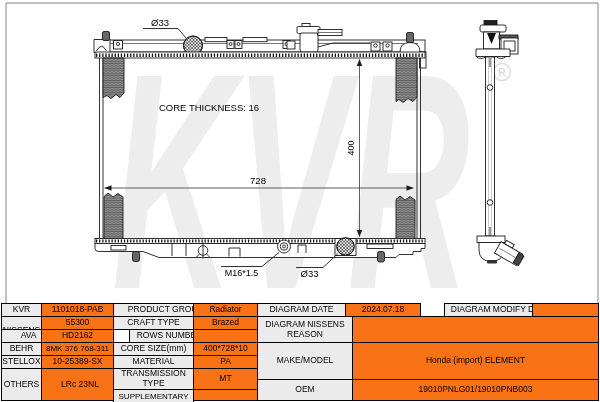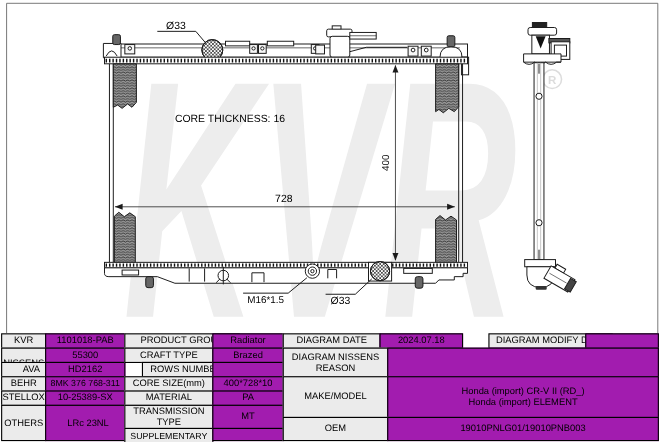--- a/index.html
+++ b/index.html
@@ -5,21 +5,21 @@
   html,body { margin:0; padding:0; background:#fff; }
   .stage {
     position:relative; width:600px; height:402px; background:#ffffff;
     overflow:hidden; font-family:"Liberation Sans", sans-serif; color:#000;
   }
   .drawing { position:absolute; left:0; top:0; }
   svg text { font-family:"Liberation Sans", sans-serif; }
   .cell {
     position:absolute; box-sizing:border-box; border:1px solid #000;
     display:flex; align-items:center; justify-content:center; text-align:center;
-    font-size:8.5px; line-height:1.15; background:#a21caf; padding:0 2px; overflow:hidden;
+    font-size:8.5px; line-height:1.15; background:#f97316; padding:0 2px; overflow:hidden;
   }
   .cell.lbl { background:#ebebeb; }
   .cell.multi { flex-direction:column; }
 </style>
 </head>
 <body>
 
 <div class="stage">
 
   <svg class="drawing" width="600" height="303" viewBox="0 0 600 303">
@@ -247,21 +247,20 @@
     <div class="cell lbl" style="left:257px;top:303px;width:89px;height:14px">DIAGRAM DATE</div>
     <div class="cell" style="left:345px;top:303px;width:76px;height:14px">2024.07.18</div>
     <div class="cell lbl" style="left:444px;top:303px;width:113px;height:14px">DIAGRAM MODIFY DATE</div>
     <div class="cell" style="left:532px;top:303px;width:67px;height:14px"></div>
 
     <div class="cell lbl" style="left:257px;top:316px;width:96px;height:27px">DIAGRAM NISSENS REASON</div>
     <div class="cell" style="left:352px;top:316px;width:247px;height:27px"></div>
 
     <div class="cell lbl" style="left:257px;top:342px;width:96px;height:38px">MAKE/MODEL</div>
     <div class="cell multi" style="left:352px;top:342px;width:247px;height:38px">
-      <span>Honda (import) CR-V II (RD_)</span>
       <span>Honda (import) ELEMENT</span>
     </div>
 
     <div class="cell lbl" style="left:257px;top:379px;width:96px;height:22px">OEM</div>
     <div class="cell" style="left:352px;top:379px;width:247px;height:22px">19010PNLG01/19010PNB003</div>
   </div>
 
 </div>
 
 </body></html>

